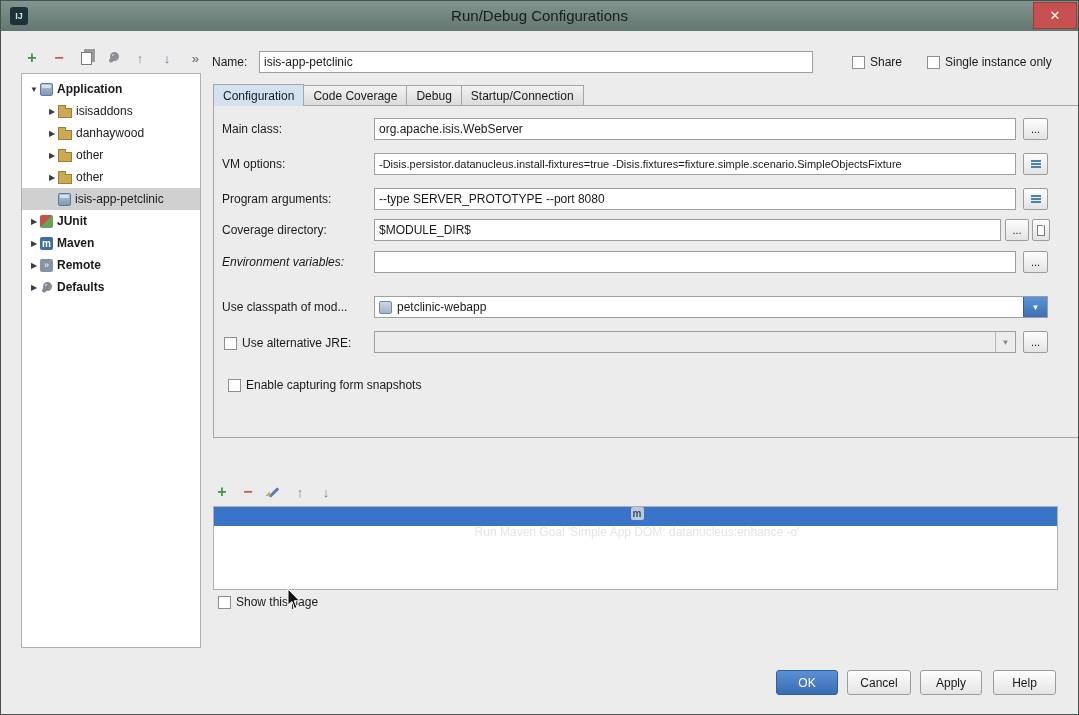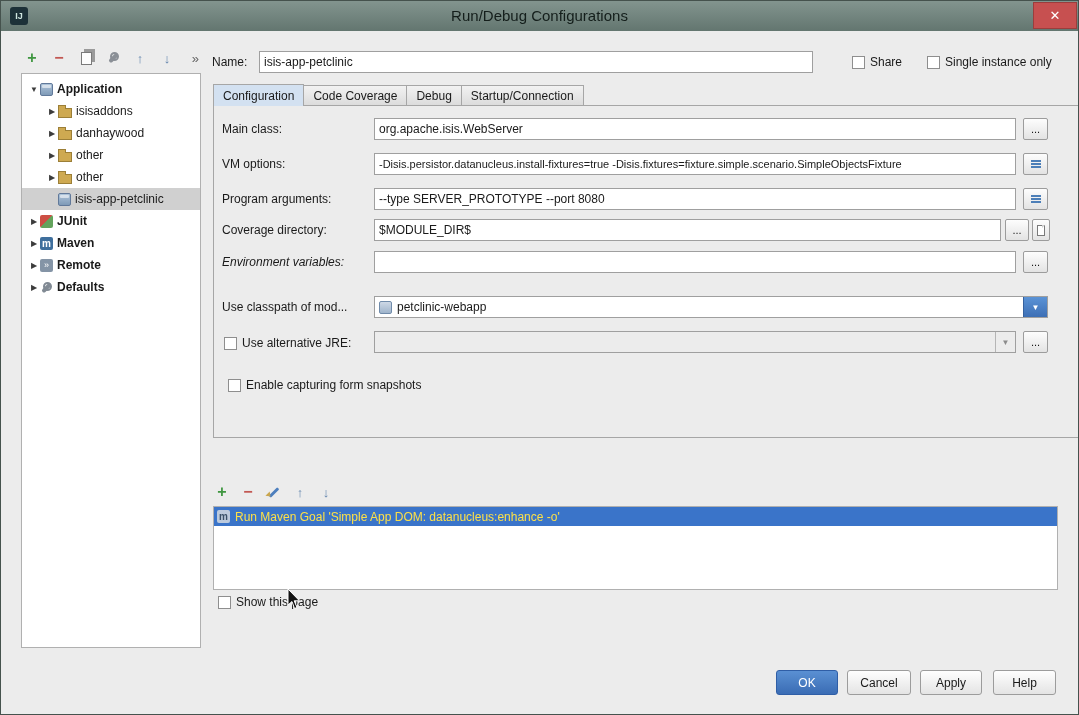--- a/index.html
+++ b/index.html
@@ -123,21 +123,21 @@
   .bl-header { position:absolute; left:212px; top:455px; width:845px; height:16px;
                display:flex; align-items:center; }
   .collapse-tri { width:0; height:0; border-left:4px solid transparent; border-right:4px solid transparent;
                border-top:6px solid var(--accent-blue,#4d7fb8); margin-right:6px; flex:none; }
   .bl-title { font-size:12px; white-space:nowrap; }
   .bl-rule { flex:1; height:1px; background:#c6c6c6; margin-left:8px; }
   .bl-toolbar { position:absolute; left:212px; top:481px; height:20px; display:flex; align-items:center; gap:8px; }
   .bl-list { position:absolute; left:212px; top:505px; width:845px; height:84px;
              background:#fff; border:1px solid #b0b0b0; overflow:hidden; }
   .bl-row { height:19px; display:flex; align-items:center; padding-left:3px; gap:5px; font-size:12px; cursor:default; }
-  .bl-row.selected { background:var(--selection,#3a74c9); color:#fde047; }
+  .bl-row.selected { background:var(--selection,#3a74c9); color:#e5e5e5;flex-direction:column; }
 
   
   .btn { position:absolute; height:25px; border:1px solid #9c9c9c; border-radius:3px;
          background:linear-gradient(#fefefe,#e4e4e4); display:flex; align-items:center;
          justify-content:center; font-size:12px; cursor:default; }
   .btn.default { background:linear-gradient(#5a90d3,#3a6cb4); border-color:#2f5ea6; color:#fff; }
 
   .cursor-svg { position:absolute; left:286px; top:588px; z-index:10; }
 </style>
 </head>

